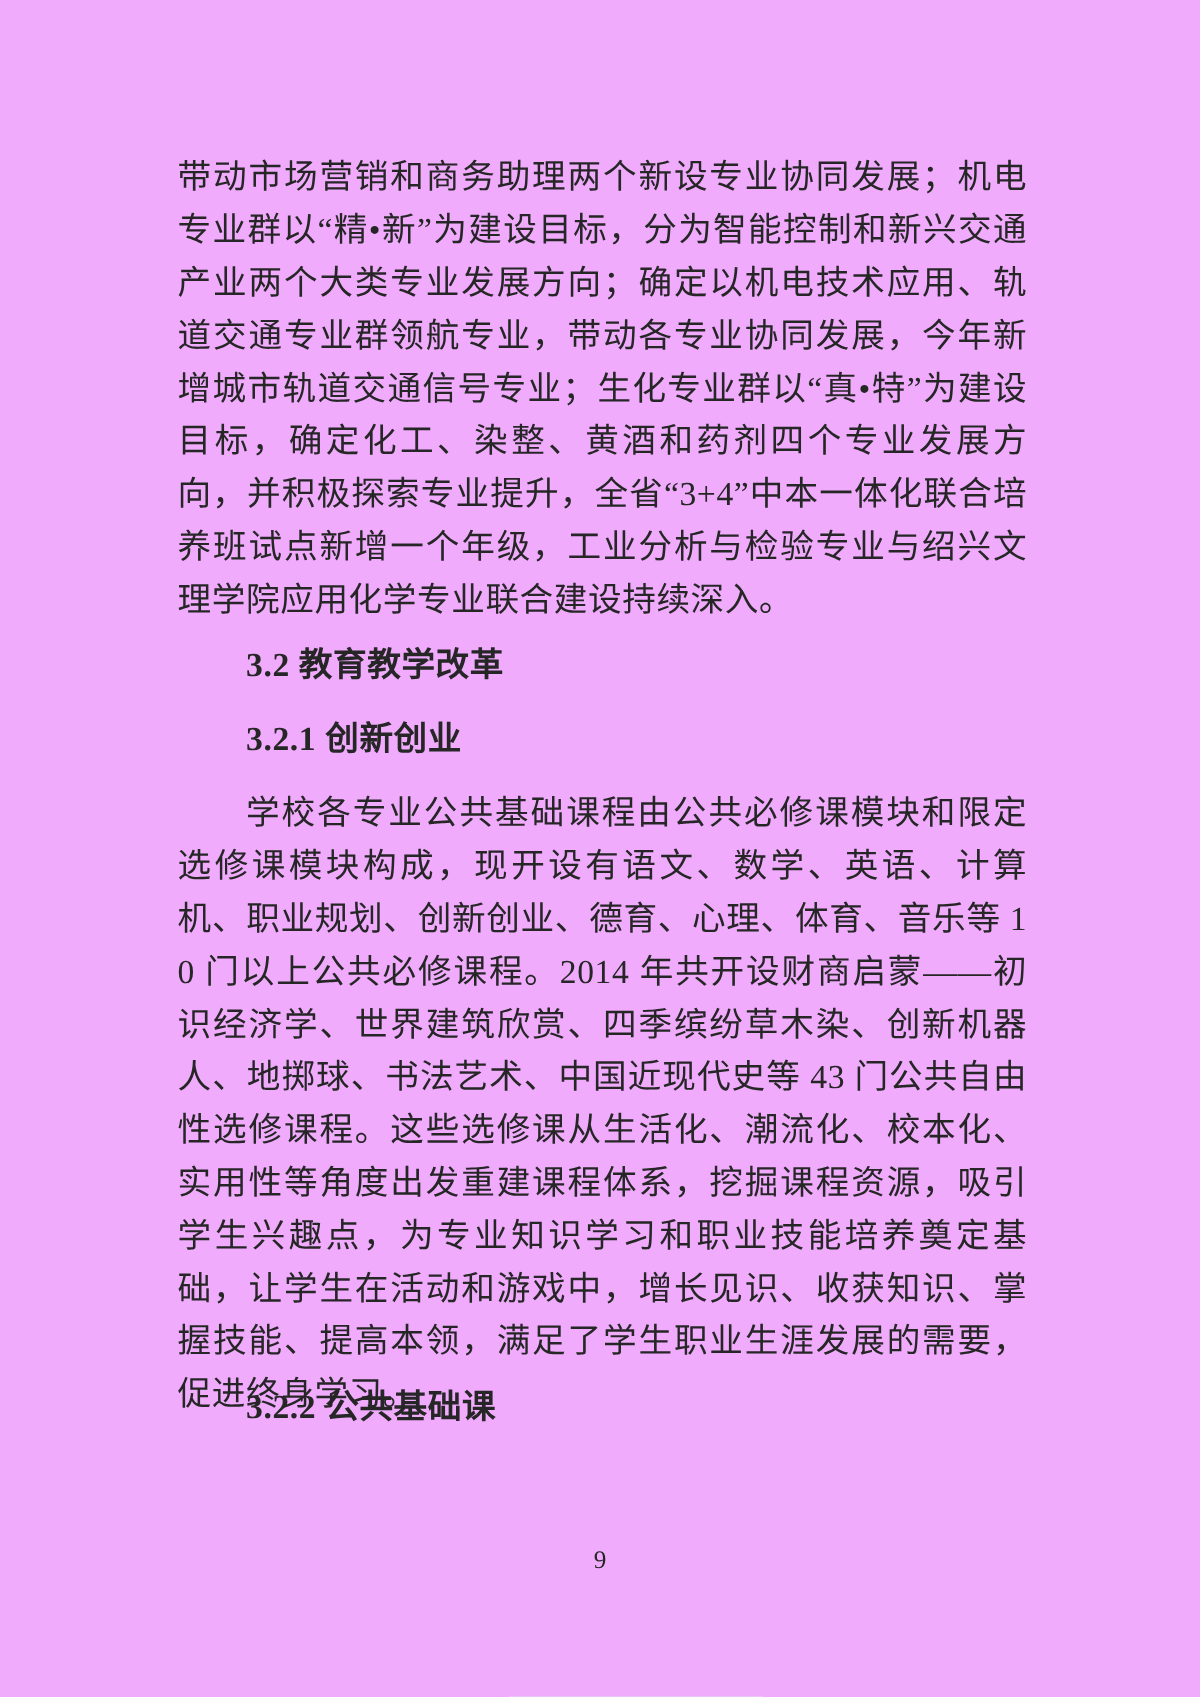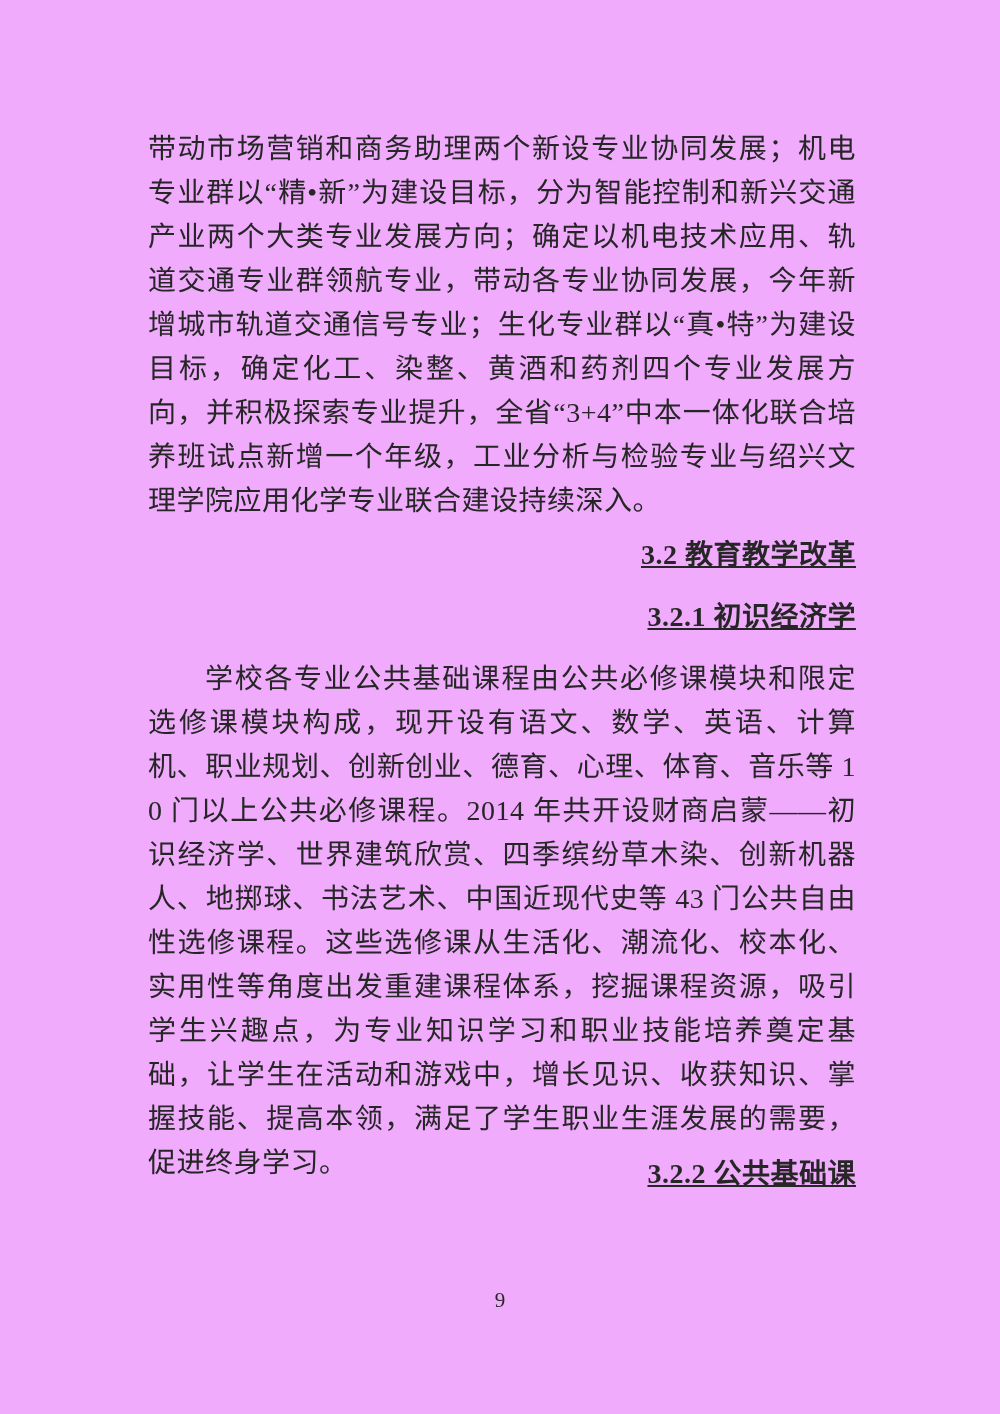--- a/index.html
+++ b/index.html
@@ -25,24 +25,23 @@
     font-size: 28px;
     line-height: 44px;
     color: #262626;
     text-align: justify;
     text-justify: inter-ideograph;
     word-break: break-all;
     letter-spacing: 0.5px;
   }
   .heading {
     font-weight: 700;
-    text-align: right;
+    text-align: left;
     padding-left: 57px;
     width: 651px;
-    text-decoration: underline;
   }
   .p-first   { top: 127px; }
   .h-3-2     { top: 533px; }
   .h-3-2-1   { top: 595px; }
   .p-second  { top: 657px; text-indent: 57px; }
   .h-3-2-2   { top: 1152px; }
   .page-number {
     position: absolute;
     top: 1287px;
     left: 0;
@@ -55,21 +54,21 @@
 </style>
 </head>
 <body>
 
 <div class="page">
 
   <p class="body-text p-first">带动市场营销和商务助理两个新设专业协同发展；机电专业群以“精•新”为建设目标，分为智能控制和新兴交通产业两个大类专业发展方向；确定以机电技术应用、轨道交通专业群领航专业，带动各专业协同发展，今年新增城市轨道交通信号专业；生化专业群以“真•特”为建设目标，确定化工、染整、黄酒和药剂四个专业发展方向，并积极探索专业提升，全省“3+4”中本一体化联合培养班试点新增一个年级，工业分析与检验专业与绍兴文理学院应用化学专业联合建设持续深入。</p>
 
   <h2 class="heading h-3-2">3.2 教育教学改革</h2>
 
-  <h3 class="heading h-3-2-1">3.2.1 初识经济学</h3>
+  <h3 class="heading h-3-2-1">3.2.1 创新创业</h3>
 
   <p class="body-text p-second">学校各专业公共基础课程由公共必修课模块和限定选修课模块构成，现开设有语文、数学、英语、计算机、职业规划、创新创业、德育、心理、体育、音乐等 10 门以上公共必修课程。2014 年共开设财商启蒙——初识经济学、世界建筑欣赏、四季缤纷草木染、创新机器人、地掷球、书法艺术、中国近现代史等 43 门公共自由性选修课程。这些选修课从生活化、潮流化、校本化、实用性等角度出发重建课程体系，挖掘课程资源，吸引学生兴趣点，为专业知识学习和职业技能培养奠定基础，让学生在活动和游戏中，增长见识、收获知识、掌握技能、提高本领，满足了学生职业生涯发展的需要，促进终身学习。</p>
 
   <h3 class="heading h-3-2-2">3.2.2 公共基础课</h3>
 
   <div class="page-number">9</div>
 
 </div>
 
 </body></html>

